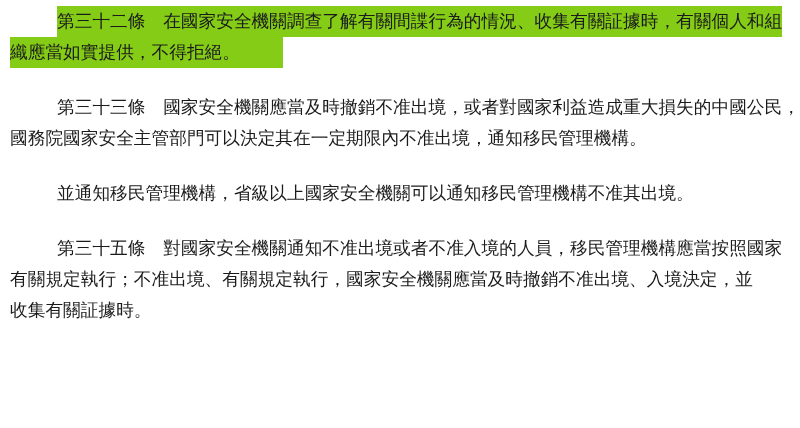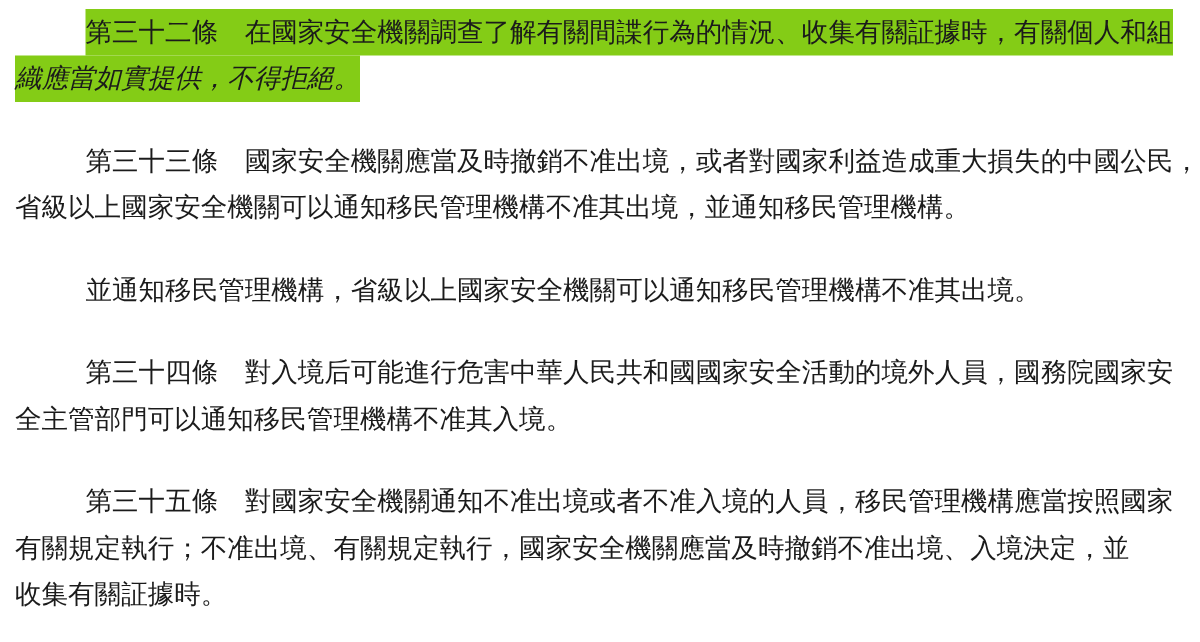--- a/index.html
+++ b/index.html
@@ -37,46 +37,42 @@
   }
   mark.sel {
     background: #84cc16;
     color: inherit;
     display: inline-block;
     height: 31px;
     line-height: 31px;
     vertical-align: top;
   }
   mark.sel.trail {
-    font-style: italic;
+    padding-right: 43px;
   }
 </style>
 </head>
 <body>
 
 <div class="doc">
 
   <div class="para">
     <div class="line indent"><mark class="sel">第三十二條　在國家安全機關調查了解有關間諜行為的情況、收集有關証據時，有關個人和組</mark></div>
     <div class="line"><mark class="sel trail">織應當如實提供，不得拒絕。</mark></div>
   </div>
 
   <div class="para">
     <div class="line indent">第三十三條　國家安全機關應當及時撤銷不准出境，或者對國家利益造成重大損失的中國公民，</div>
-    <div class="line">省級以上國家安全機關可以通知移民管理機構不准其出境，並通知移民管理機構。</div>
+    <div class="line">國務院國家安全主管部門可以決定其在一定期限內不准出境，通知移民管理機構。</div>
   </div>
 
   <div class="para">
     <div class="line indent">並通知移民管理機構，省級以上國家安全機關可以通知移民管理機構不准其出境。</div>
   </div>
 
-  <div class="para">
-    <div class="line indent">第三十四條　對入境后可能進行危害中華人民共和國國家安全活動的境外人員，國務院國家安</div>
-    <div class="line">全主管部門可以通知移民管理機構不准其入境。</div>
-  </div>
 
   <div class="para">
     <div class="line indent">第三十五條　對國家安全機關通知不准出境或者不准入境的人員，移民管理機構應當按照國家</div>
     <div class="line">有關規定執行；不准出境、有關規定執行，國家安全機關應當及時撤銷不准出境、入境決定，並</div>
     <div class="line">收集有關証據時。</div>
   </div>
 
 </div>
 
 </body></html>

